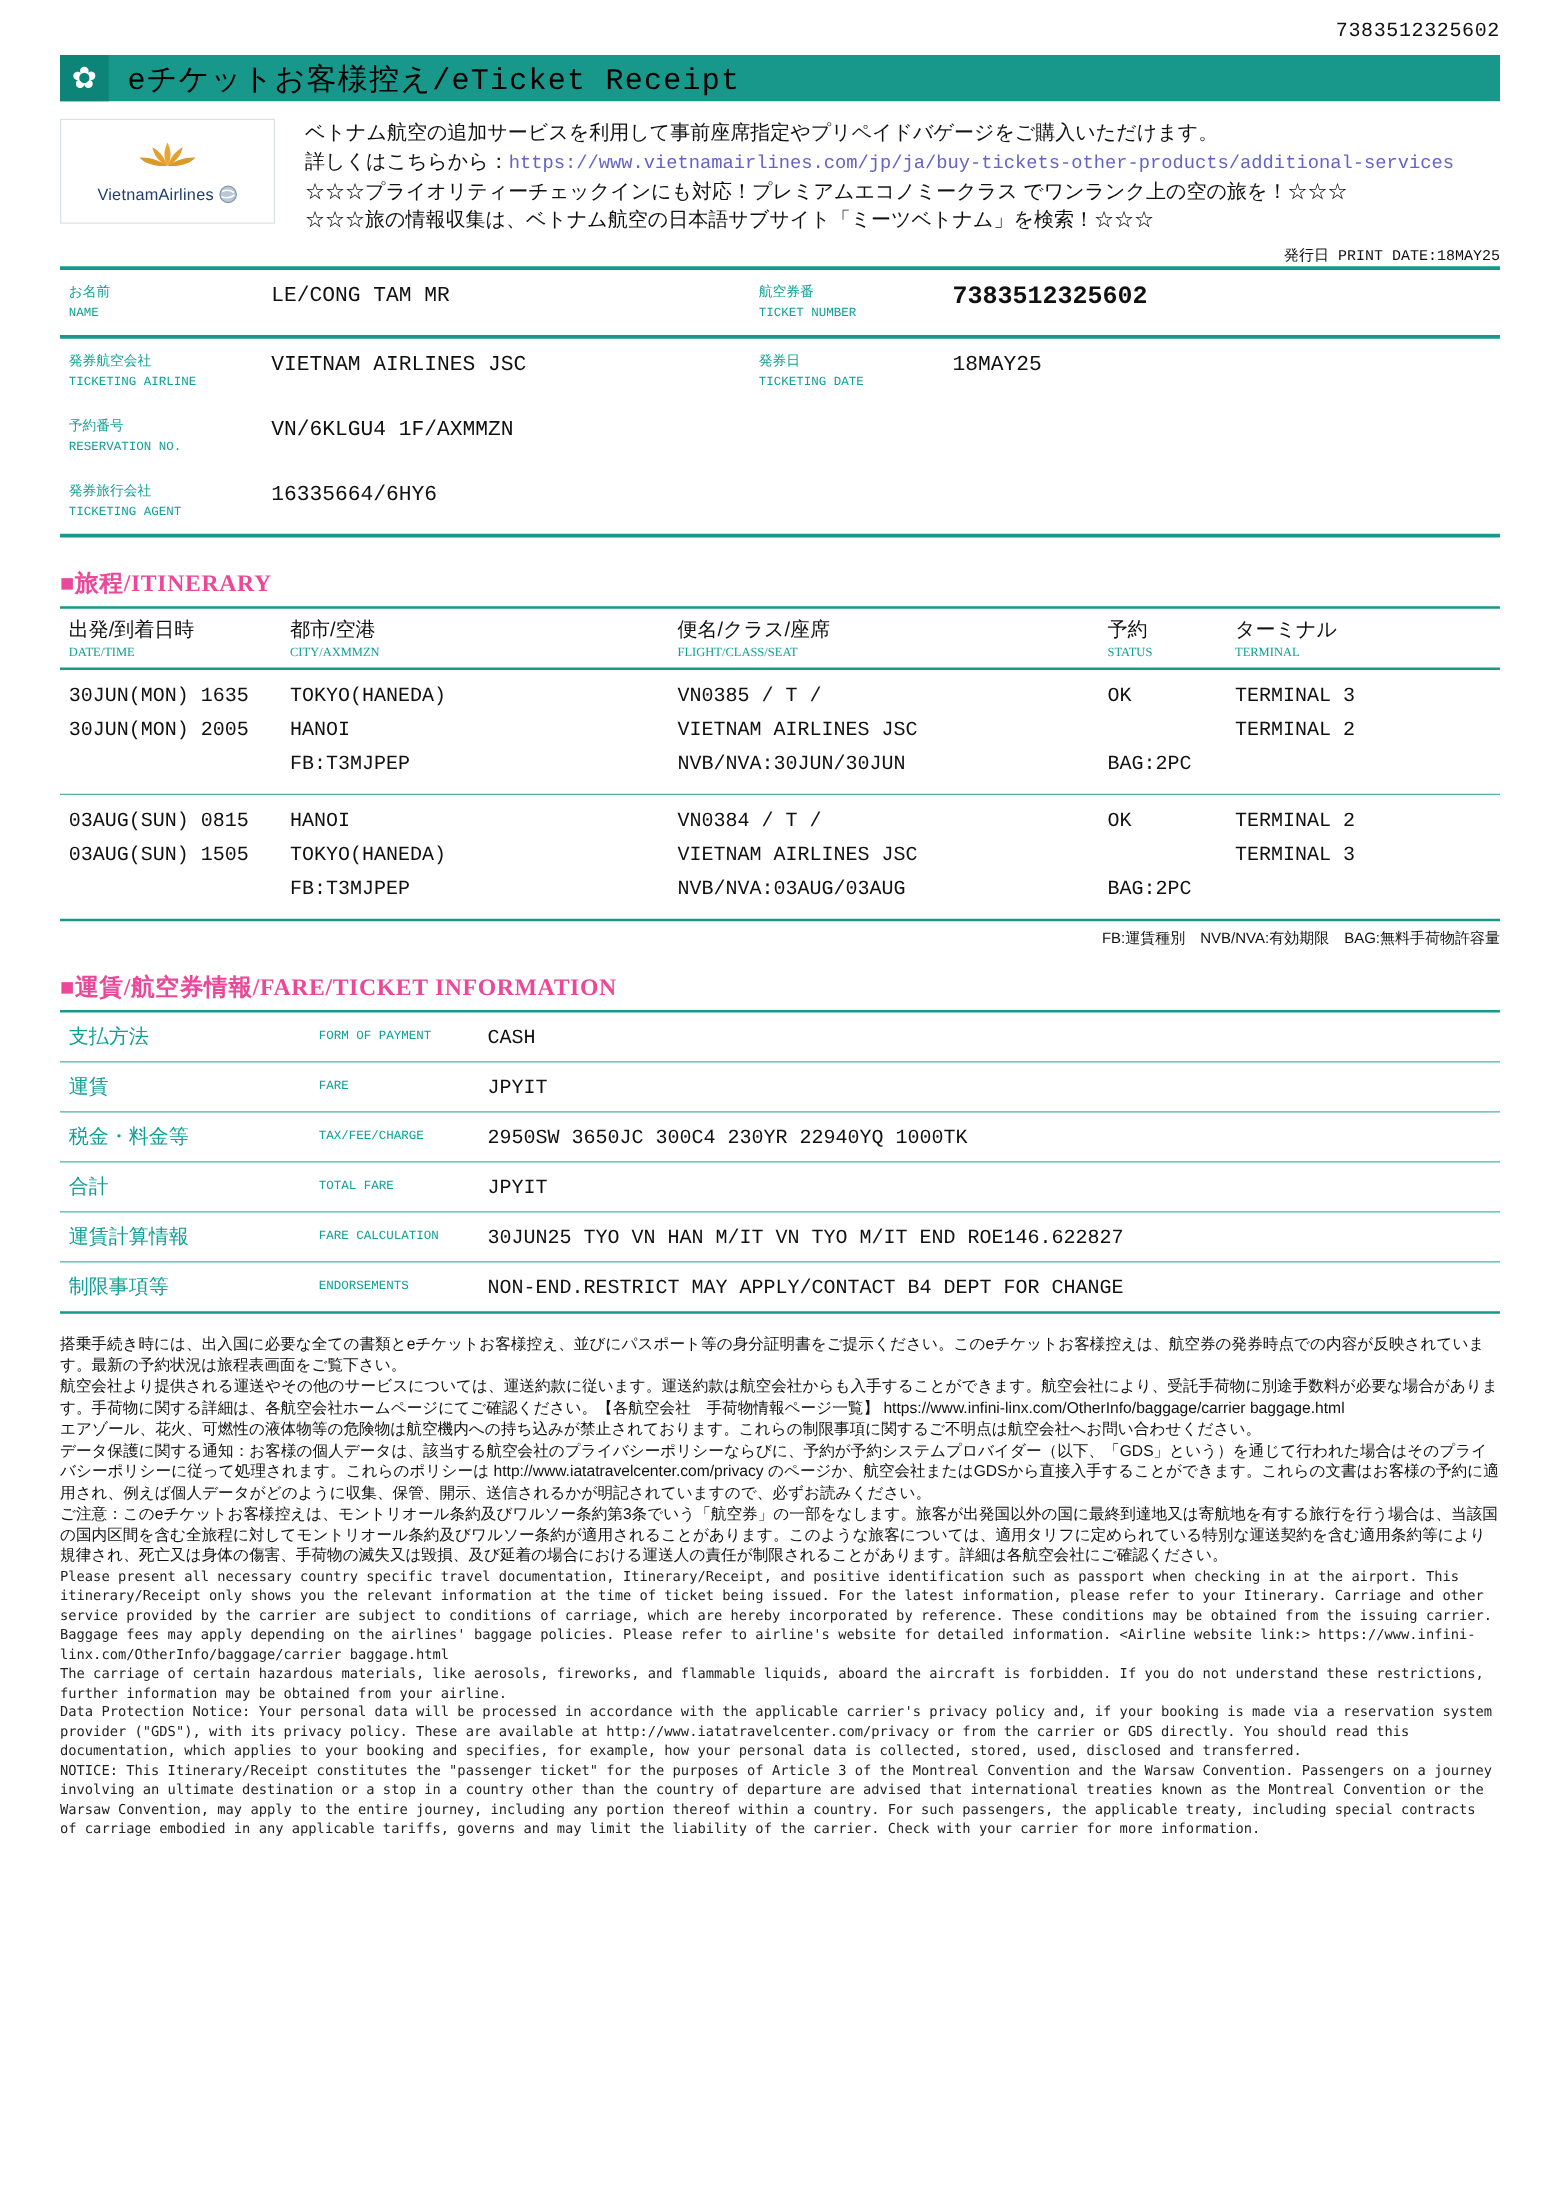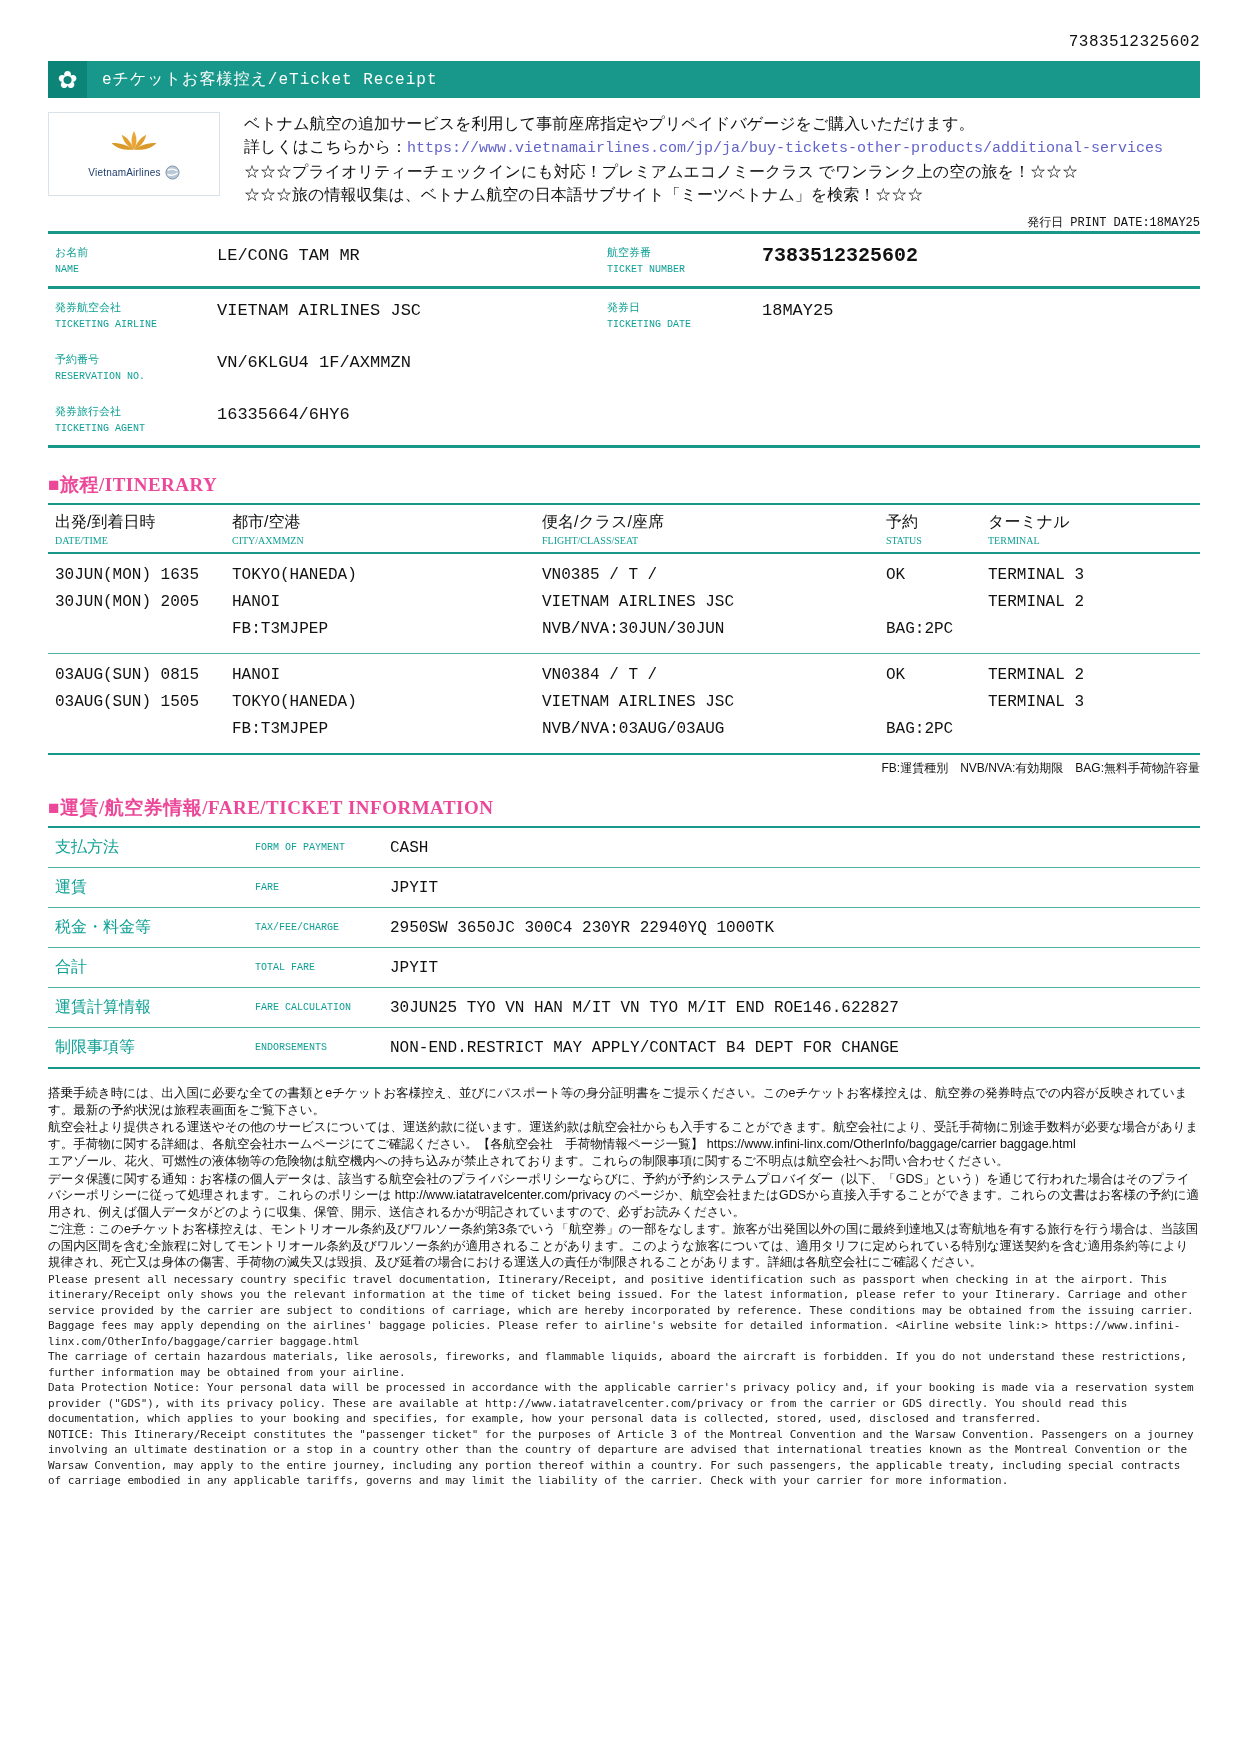--- a/index.html
+++ b/index.html
@@ -2,45 +2,45 @@
 <html><head>
 <meta charset="utf-8">
 <style>
   * { box-sizing: border-box; }
   html,body { margin:0; padding:0; }
   body {
     width:1240px; height:1755px; background:#ffffff; color:#111;
     font-family:"Liberation Sans", sans-serif;
     -webkit-font-smoothing:antialiased;
   }
-  .page { width:1240px; padding:33px 40px 0 48px; }
+  .page { width:1240px; padding:16px 40px 0 48px; }
 
   
   .doc-number {
     text-align:right; font-family:"Liberation Mono","DejaVu Sans Mono",monospace;
     font-size:16px; letter-spacing:0.5px; color:#111;
   }
 
   
   .banner { margin-top:10px; height:37px; background:#17988A; display:flex; align-items:center; }
   .banner-square { width:39px; height:37px; background:#0C8478; display:flex; align-items:center; justify-content:center; flex:0 0 39px; }
   .flower { color:#ffffff; font-size:24px; line-height:1; }
   .banner-title {
-    color:#ffffff; font-size:16px; margin-left:15px; letter-spacing:1px;
+    color:#000000; font-size:24px; margin-left:15px; letter-spacing:1px;
     font-family:"Liberation Mono","DejaVu Sans Mono",monospace;
   }
 
   
   .brand-row { display:flex; margin-top:14px; }
   .logo-box {
     width:172px; height:84px; border:1px solid #D9E2EA; flex:0 0 172px;
     display:flex; flex-direction:column; align-items:center; justify-content:center; gap:3px;
   }
   .logo-text-row { display:flex; align-items:center; gap:4px; }
-  .logo-text { color:#1D3D6E; font-size:10px; letter-spacing:0.2px; }
+  .logo-text { color:#1D3D6E; font-size:13px; letter-spacing:0.2px; }
   .promo { margin-left:24px; font-size:16px; line-height:23px; color:#111; }
   .promo-link {
     color:#6363C9; font-family:"Liberation Mono","DejaVu Sans Mono",monospace;
     font-size:15px; text-decoration:none;
   }
 
   .print-date {
     text-align:right; font-size:12px; margin-top:8px; color:#111;
     font-family:"Liberation Mono","DejaVu Sans Mono",monospace;
   }

